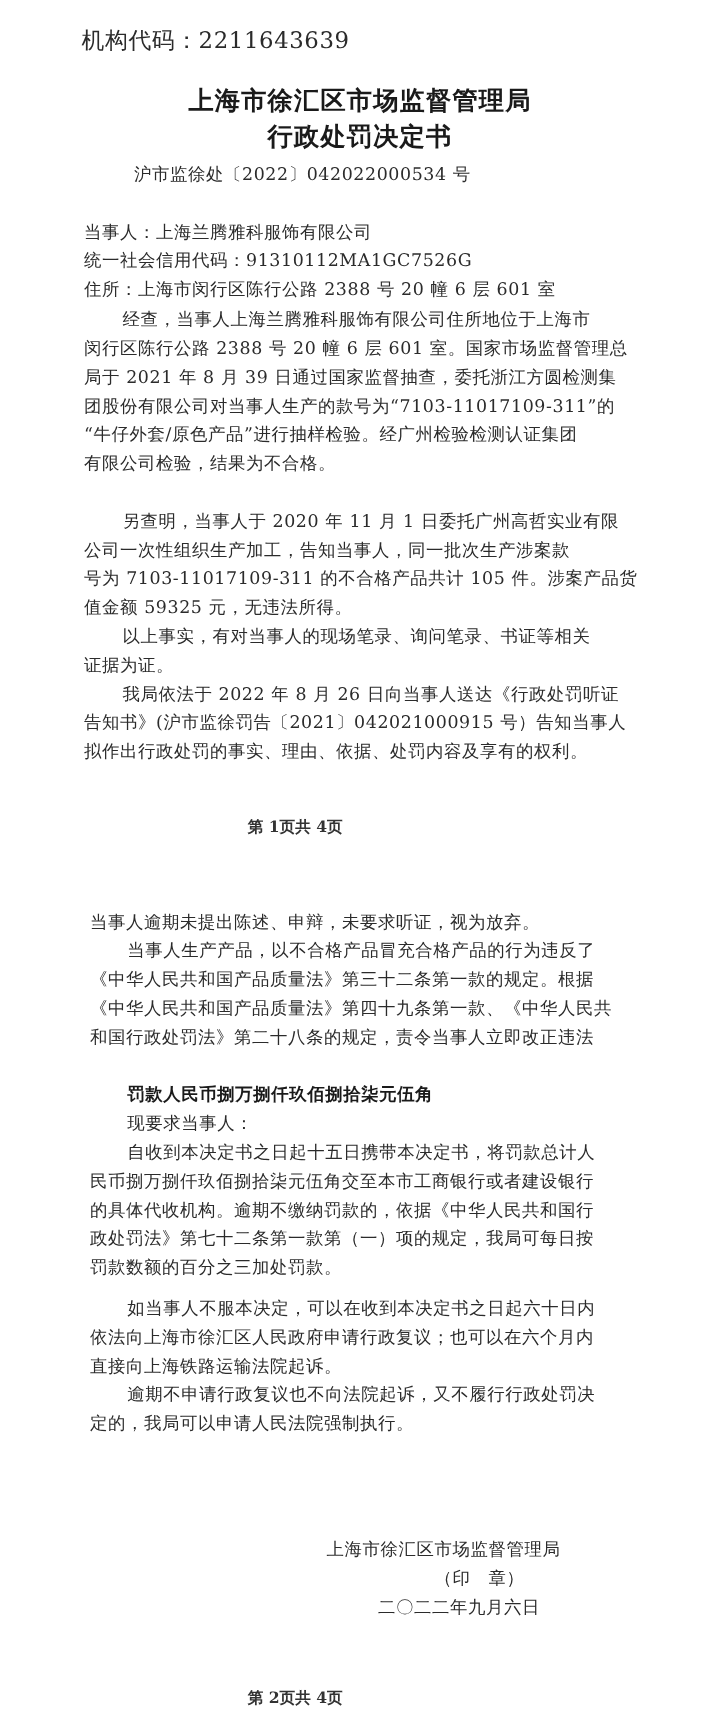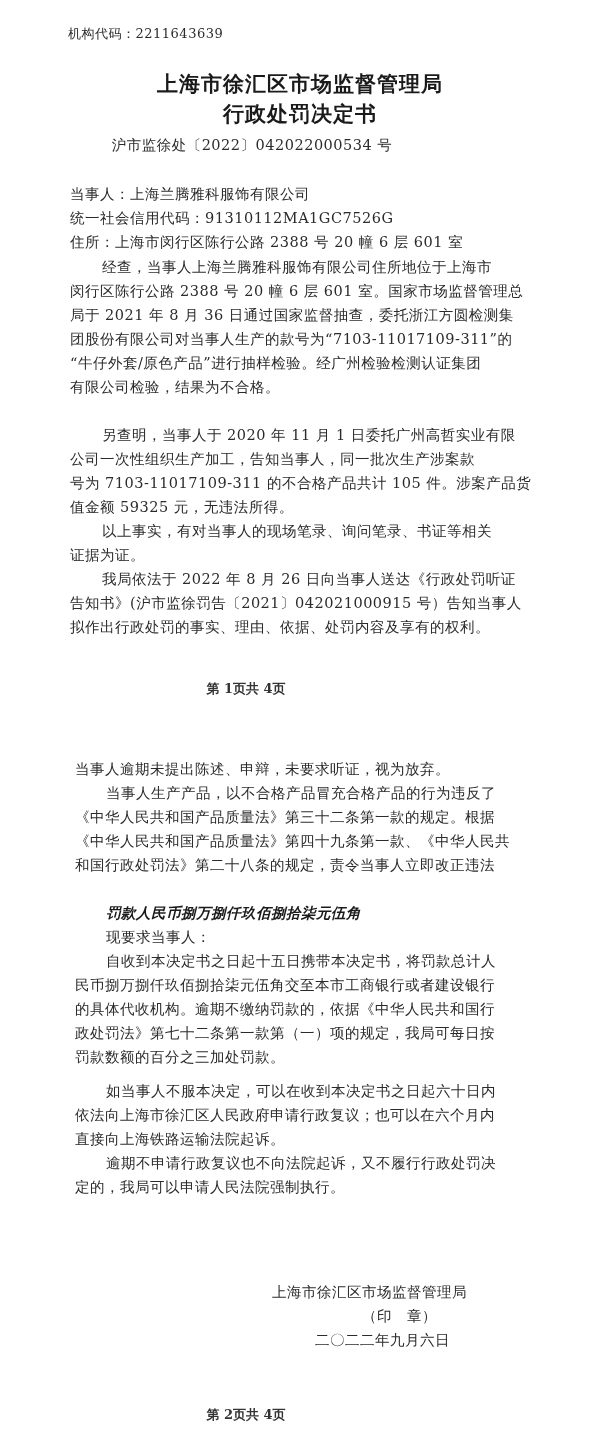--- a/index.html
+++ b/index.html
@@ -6,21 +6,21 @@
   body {
     width: 600px; height: 1439px; position: relative; overflow: hidden;
     font-family: "DejaVu Serif", "Liberation Serif", serif;
     color: #2b2b2b;
   }
   .page { position: absolute; left: 0; width: 600px; }
   .line {
     position: absolute; white-space: nowrap;
     font-size: 14.5px; line-height: 24px; letter-spacing: 0.5px;
   }
-  .org-code { left: 68px; top: 22px; font-size: 13px; text-align: center; }
+  .org-code { left: 68px; top: 22px; font-size: 19px; text-align: center; }
   .title {
     position: absolute; width: 600px; left: 0; text-align: center;
     font-family: "DejaVu Serif", serif; font-weight: bold;
     font-size: 21px; color: #1a1a1a; letter-spacing: 1px;
   }
   .title1 { top: 70px; }
   .title2 { top: 100px; }
   .docno {
     position: absolute; width: 504px; left: 0; text-align: center;
     top: 136px; font-size: 14.5px; letter-spacing: 0.5px;
@@ -39,21 +39,21 @@
   <div class="title title1">上海市徐汇区市场监督管理局</div>
   <div class="title title2">行政处罚决定书</div>
   <div class="docno">沪市监徐处〔2022〕042022000534 号</div>
 
   <div class="line" style="left:70px;top:182px;">当事人：上海兰腾雅科服饰有限公司</div>
   <div class="line" style="left:70px;top:206px;">统一社会信用代码：91310112MA1GC7526G</div>
   <div class="line" style="left:70px;top:230px;">住所：上海市闵行区陈行公路 2388 号 20 幢 6 层 601 室</div>
 
   <div class="line" style="left:102px;top:255px;">经查，当事人上海兰腾雅科服饰有限公司住所地位于上海市</div>
   <div class="line" style="left:70px;top:279px;">闵行区陈行公路 2388 号 20 幢 6 层 601 室。国家市场监督管理总</div>
-  <div class="line" style="left:70px;top:303px;">局于 2021 年 8 月 36 日通过国家监督抽查，委托浙江方圆检测集</div>
+  <div class="line" style="left:70px;top:303px;">局于 2021 年 8 月 39 日通过国家监督抽查，委托浙江方圆检测集</div>
   <div class="line" style="left:70px;top:327px;">团股份有限公司对当事人生产的款号为“7103-11017109-311”的</div>
   <div class="line" style="left:70px;top:351px;">“牛仔外套/原色产品”进行抽样检验。经广州检验检测认证集团</div>
   <div class="line" style="left:70px;top:375px;">有限公司检验，结果为不合格。</div>
   <div class="line" style="left:102px;top:423px;">另查明，当事人于 2020 年 11 月 1 日委托广州高哲实业有限</div>
   <div class="line" style="left:70px;top:447px;">公司一次性组织生产加工，告知当事人，同一批次生产涉案款</div>
   <div class="line" style="left:70px;top:471px;">号为 7103-11017109-311 的不合格产品共计 105 件。涉案产品货</div>
   <div class="line" style="left:70px;top:495px;">值金额 59325 元，无违法所得。</div>
   <div class="line" style="left:102px;top:519px;">以上事实，有对当事人的现场笔录、询问笔录、书证等相关</div>
   <div class="line" style="left:70px;top:543px;">证据为证。</div>
   <div class="line" style="left:102px;top:567px;">我局依法于 2022 年 8 月 26 日向当事人送达《行政处罚听证</div>
@@ -62,21 +62,21 @@
 
   <div class="pager" style="top:680px;">第 1页共 4页</div>
 </div>
 
 <div class="page" style="top:720px;height:719px;">
   <div class="line" style="left:75px;top:37px;">当事人逾期未提出陈述、申辩，未要求听证，视为放弃。</div>
   <div class="line" style="left:106px;top:61px;">当事人生产产品，以不合格产品冒充合格产品的行为违反了</div>
   <div class="line" style="left:75px;top:85px;">《中华人民共和国产品质量法》第三十二条第一款的规定。根据</div>
   <div class="line" style="left:75px;top:109px;">《中华人民共和国产品质量法》第四十九条第一款、《中华人民共</div>
   <div class="line" style="left:75px;top:133px;">和国行政处罚法》第二十八条的规定，责令当事人立即改正违法</div>
-  <div class="line bold" style="left:106px;top:181px;font-style:italic;">罚款人民币捌万捌仟玖佰捌拾柒元伍角</div>
+  <div class="line bold" style="left:106px;top:181px;">罚款人民币捌万捌仟玖佰捌拾柒元伍角</div>
   <div class="line" style="left:106px;top:205px;">现要求当事人：</div>
   <div class="line" style="left:106px;top:229px;">自收到本决定书之日起十五日携带本决定书，将罚款总计人</div>
   <div class="line" style="left:75px;top:253px;">民币捌万捌仟玖佰捌拾柒元伍角交至本市工商银行或者建设银行</div>
   <div class="line" style="left:75px;top:277px;text-align:right;">的具体代收机构。逾期不缴纳罚款的，依据《中华人民共和国行</div>
   <div class="line" style="left:75px;top:301px;">政处罚法》第七十二条第一款第（一）项的规定，我局可每日按</div>
   <div class="line" style="left:75px;top:325px;">罚款数额的百分之三加处罚款。</div>
   <div class="line" style="left:106px;top:359px;">如当事人不服本决定，可以在收到本决定书之日起六十日内</div>
   <div class="line" style="left:75px;top:383px;">依法向上海市徐汇区人民政府申请行政复议；也可以在六个月内</div>
   <div class="line" style="left:75px;top:407px;">直接向上海铁路运输法院起诉。</div>
   <div class="line" style="left:106px;top:431px;">逾期不申请行政复议也不向法院起诉，又不履行行政处罚决</div>

